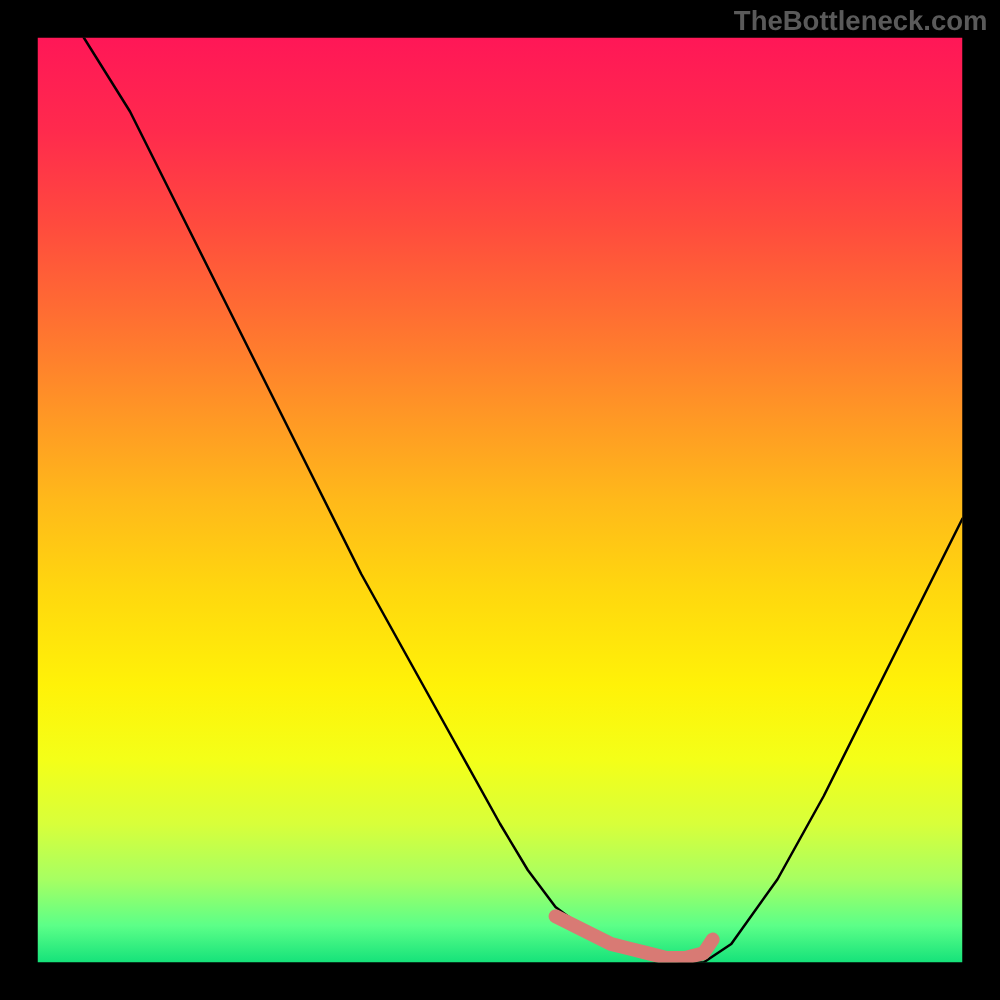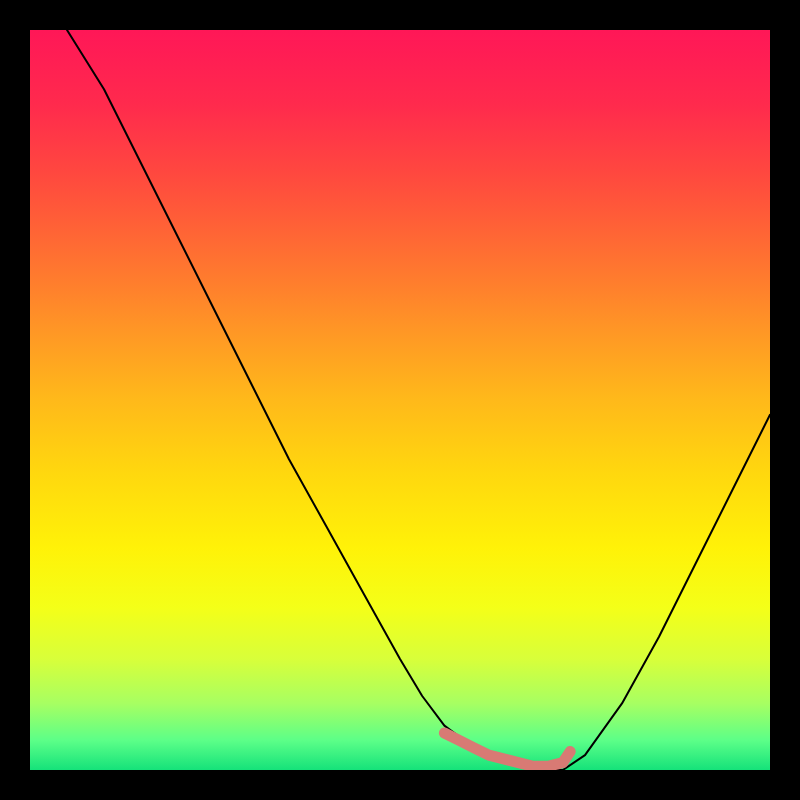--- a/index.html
+++ b/index.html
@@ -40,20 +40,21 @@
     top: 0;
     width: 740px;
     height: 740px;
     z-index: 5;
   }
 </style>
 </head>
 <body>
 <div class="container">
 
+  <div class="watermark">TheBottleneck.com</div>
 
   <div class="plot-area">
     <svg class="gradient-bg" viewBox="0 0 740 740" preserveAspectRatio="none">
       <defs>
         <linearGradient id="bg-grad" x1="0" y1="0" x2="0" y2="1">
             <stop offset="0.00%" stop-color="#ff1757"></stop>
             <stop offset="10.00%" stop-color="#ff2a4d"></stop>
             <stop offset="20.00%" stop-color="#ff4a3e"></stop>
             <stop offset="30.00%" stop-color="#ff6e32"></stop>
             <stop offset="40.00%" stop-color="#ff9426"></stop>

